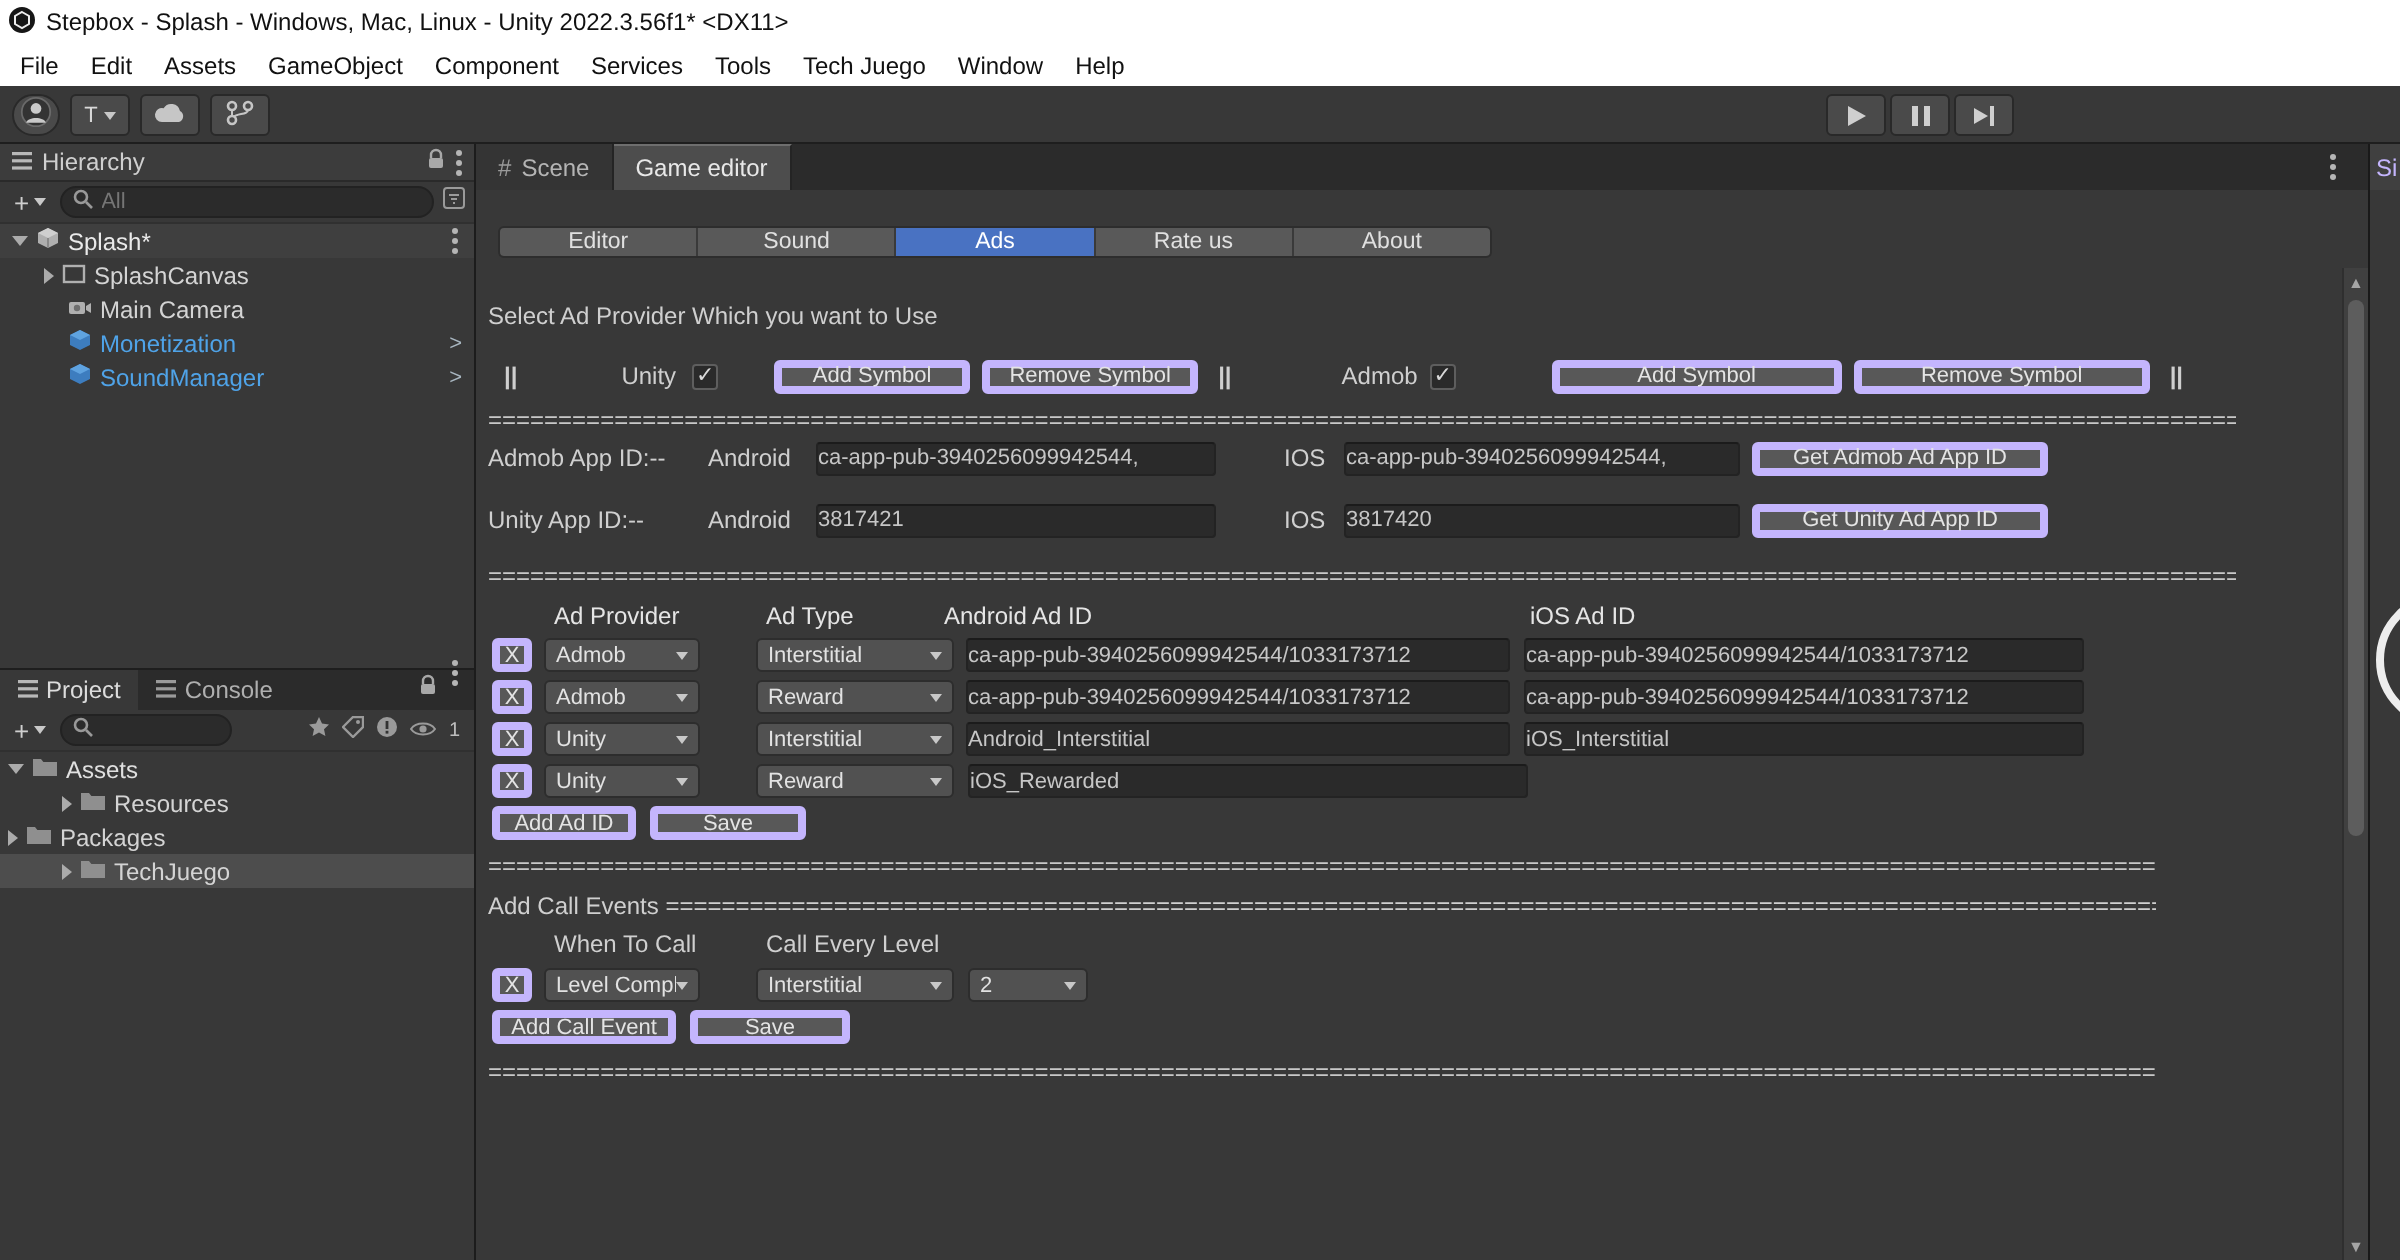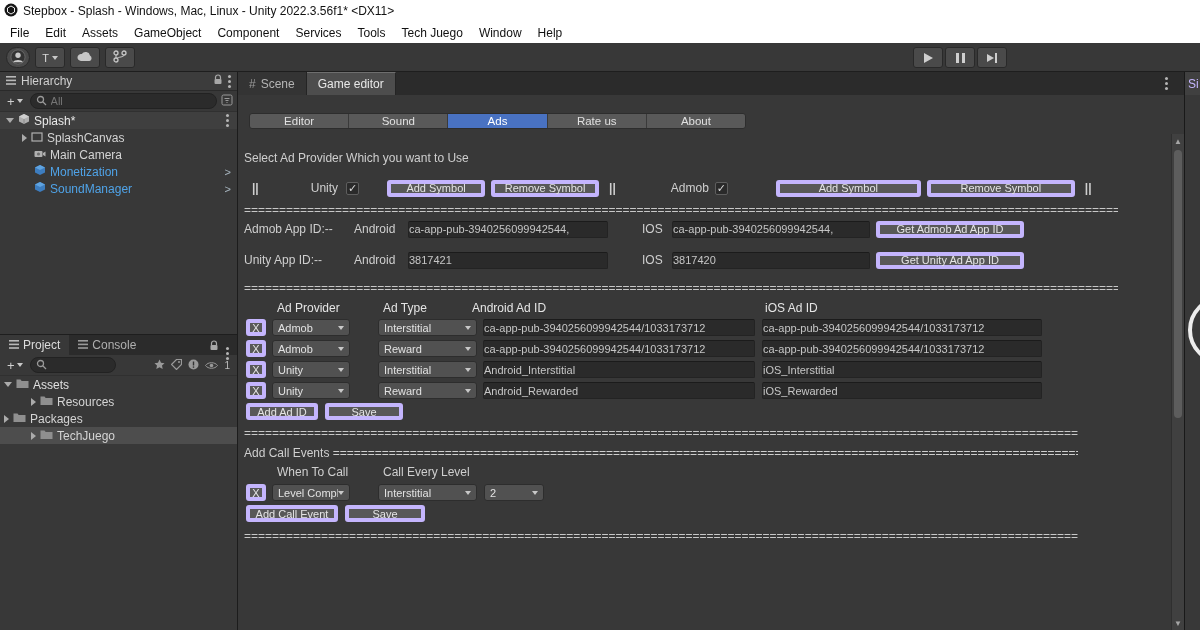--- a/index.html
+++ b/index.html
@@ -59,21 +59,21 @@
                   display:flex; align-items:center; padding:0 6px; gap:5px; color:#CFCFCF; font-size:12px; }
   .ph-spacer { flex:1; }
   .toolrow { height:21px; display:flex; align-items:center; padding:2px 4px; gap:4px; border-bottom:1px solid #303030; }
 
   .h-row { height:17px; display:flex; align-items:center; font-size:12px; color:#D4D4D4; padding-left:22px; gap:4px; }
   .h-row .spacer { flex:1; }
   .scene-row { padding-left:6px; background:#3F3F3F; }
   .prefab-label { color:#4FA3E8; }
   .chev { color:#A8B6C0; font-size:11px; margin-right:6px; }
 
-  .proj-tabs { height:20px; background:#2B2B2B; display:flex; align-items:flex-end; }
+  .proj-tabs { height:20px; background:#2B2B2B; display:flex; }
   .proj-tab { height:20px; display:flex; align-items:center; gap:4px; padding:0 9px; font-size:12px; color:#AFAFAF; }
   .proj-tab.active { background:#383838; color:#DCDCDC; }
   .proj-tabs .ph-spacer { flex:1; }
   .p-row { height:17px; display:flex; align-items:center; font-size:12px; color:#D4D4D4; padding-left:31px; gap:4px; }
   .p-row.root { padding-left:4px; }
   .p-row.selected { background:#4D4D4D; }
   .icon-cluster { display:flex; align-items:center; gap:6px; margin-left:auto; padding-right:3px; }
   .count-badge { font-size:10px; color:#BDBDBD; }
 
   
@@ -538,21 +538,20 @@
     <div class="flexrow trow">
       <div class="btn xbtn">X</div>
       <div class="dd" style="margin-left:6px;width:78px;">
           <span>Unity</span>
           <span class="caret"></span>
         </div>
       <div class="dd" style="margin-left:28px;width:99px;">
           <span>Reward</span>
           <span class="caret"></span>
         </div>
-      <input class="field" style="margin-left: 6px; width: 272px;" value="Android_Rewarded">
       <input class="field" style="margin-left: 7px; width: 280px;" value="iOS_Rewarded">
     </div>
 
     <div class="flexrow btnrow">
       <div class="btn" style="margin-left:2px;width:72px;">Add Ad ID</div>
       <div class="btn" style="margin-left:7px;width:78px;">Save</div>
     </div>
 
     <div class="sep short" style="margin-bottom:6px;">======================================================================================================================================================</div>
 

